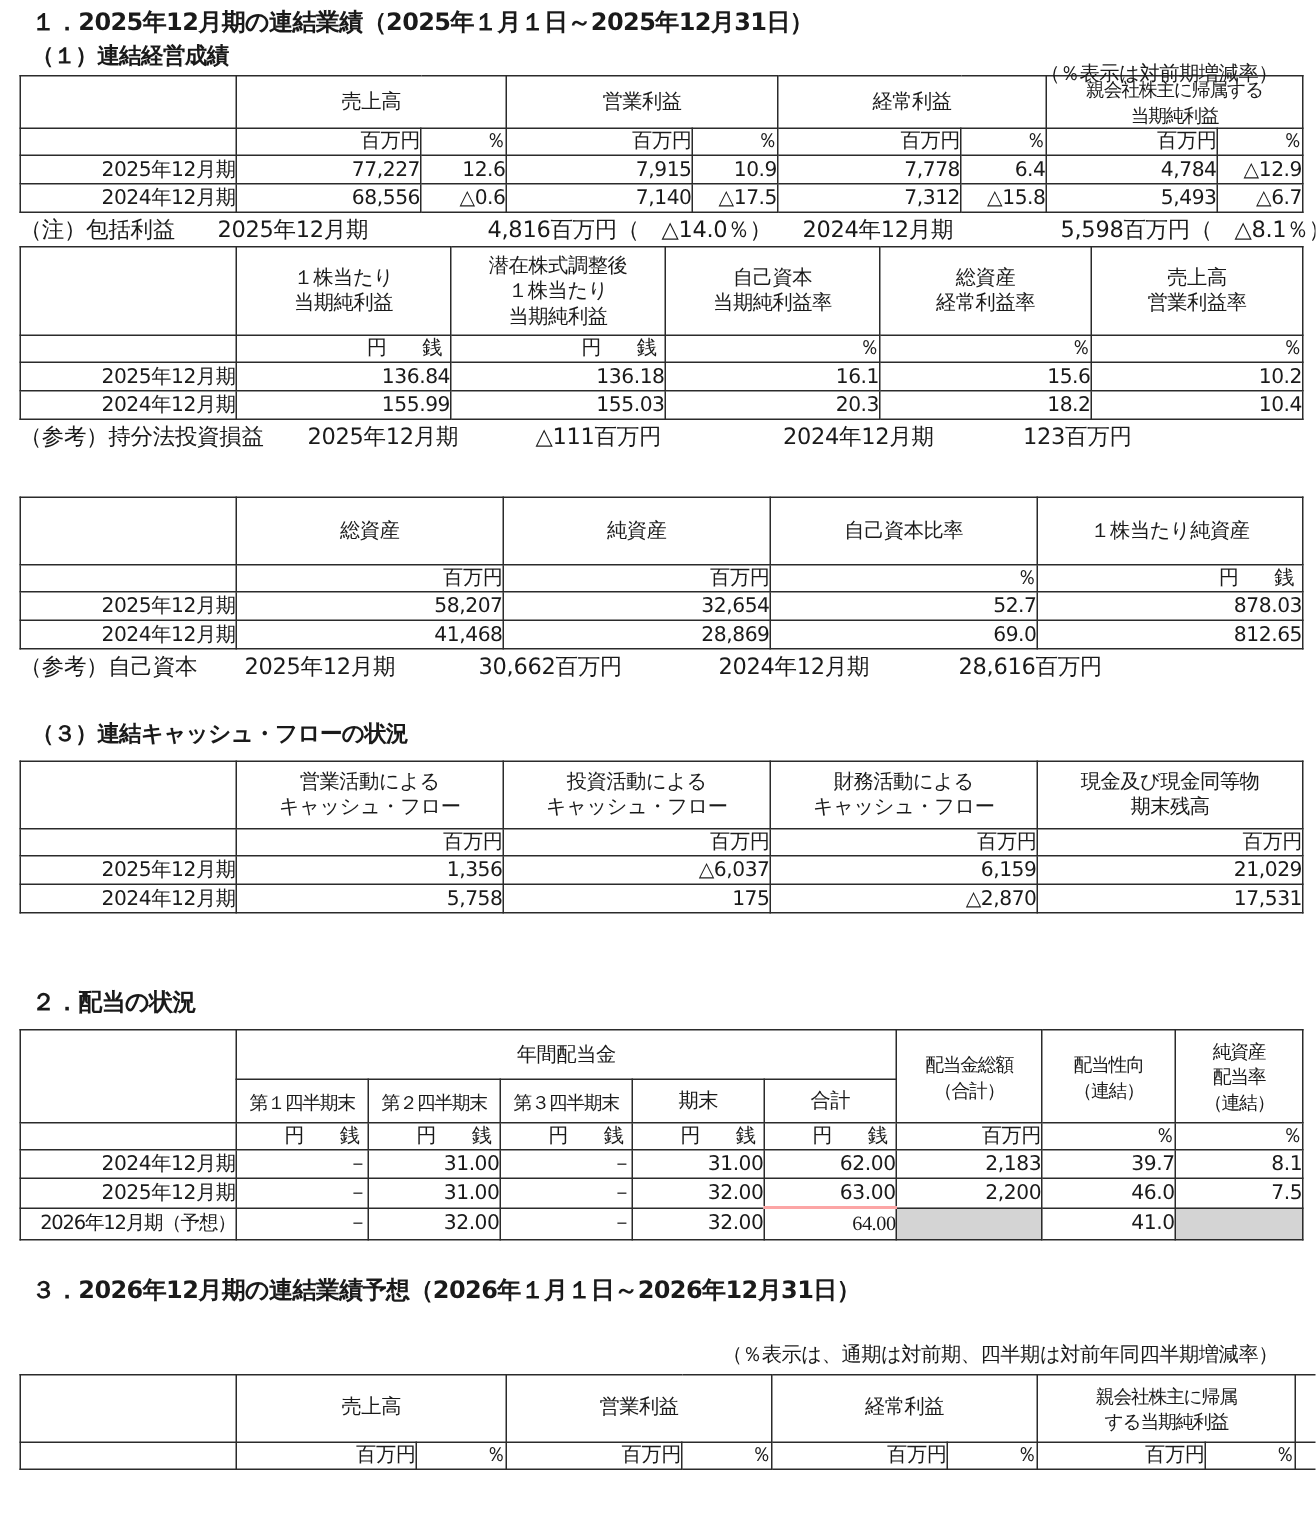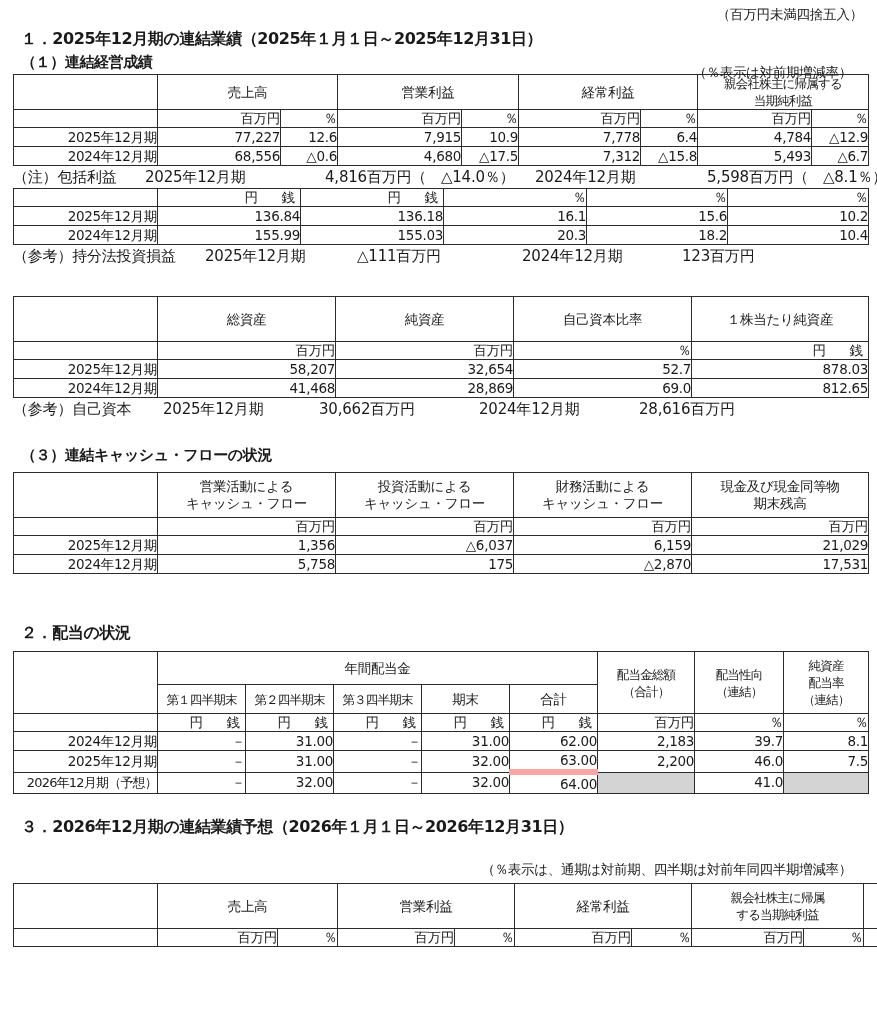--- a/index.html
+++ b/index.html
@@ -138,21 +138,20 @@
   td.shaded { background: #d4d4d4; }
   .gap18 { height: 18px; }
   .gap24 { height: 24px; }
   .gap30 { height: 30px; }
 </style>
 </head>
 <body>
 
 <div class="page">
 
-  <div class="topnote">（百万円未満四捨五入）</div>
 
   <div class="sec-title">１．2025年12月期の連結業績（2025年１月１日～2025年12月31日）</div>
 
   <div class="row-line" style="height:23px;">
     <div class="sub-title" style="display:inline-block;">（１）連結経営成績</div>
     <div class="rightnote" style="top:13px;">（％表示は対前期増減率）</div>
   </div>
 
   <table class="fin">
     <colgroup>
@@ -193,21 +192,21 @@
       <td class="val">10.9</td>
       <td class="val">7,778</td>
       <td class="val">6.4</td>
       <td class="val">4,784</td>
       <td class="val">△12.9</td>
     </tr>
     <tr>
       <td class="lbl last">2024年12月期</td>
       <td class="val last">68,556</td>
       <td class="val last">△0.6</td>
-      <td class="val last">4,680</td>
+      <td class="val last">7,140</td>
       <td class="val last">△17.5</td>
       <td class="val last">7,312</td>
       <td class="val last">△15.8</td>
       <td class="val last">5,493</td>
       <td class="val last">△6.7</td>
     </tr>
   </tbody>
     </table>
 
   <div class="note-line">
@@ -217,20 +216,28 @@
   <table class="fin">
     <colgroup>
       <col style="width:144px">
         <col style="width:143px">
         <col style="width:143px">
       <col style="width:143px">
         <col style="width:141px">
         <col style="width:141px">
     </colgroup>
     <tbody>
+        <tr>
+      <th class="hd"></th>
+      <th class="hd" style="height:58px">１株当たり<br>当期純利益</th>
+      <th class="hd">潜在株式調整後<br>１株当たり<br>当期純利益</th>
+      <th class="hd">自己資本<br>当期純利益率</th>
+      <th class="hd">総資産<br>経常利益率</th>
+      <th class="hd">売上高<br>営業利益率</th>
+    </tr>
     <tr>
       <td class="lbl blanktop"></td>
       <td class="unit"><span class="yen-sen">円　銭</span></td>
       <td class="unit"><span class="yen-sen">円　銭</span></td>
       <td class="unit">％</td>
       <td class="unit">％</td>
       <td class="unit">％</td>
     </tr>
     <tr>
       <td class="lbl">2025年12月期</td>
@@ -413,21 +420,21 @@
       <td class="val last">2,200</td>
       <td class="val last">46.0</td>
       <td class="val last">7.5</td>
     </tr>
     <tr>
       <td class="lbl last" style="border-top:1px solid #2b2b2b; height:20px; font-size:13px; letter-spacing:-0.8px;">2026年12月期（予想）</td>
       <td class="val last" style="border-top:1px solid #2b2b2b; height:20px;">－</td>
       <td class="val last" style="border-top:1px solid #2b2b2b;">32.00</td>
       <td class="val last" style="border-top:1px solid #2b2b2b;">－</td>
       <td class="val last" style="border-top:1px solid #2b2b2b;">32.00</td>
-      <td class="val last" style="border-top:6px solid #fca5a5;">64.00</td>
+      <td class="val last" style="border-top:2px solid #fca5a5;font-family:Liberation Serif, serif;">64.00</td>
       <td class="val last shaded" style="border-top:1px solid #2b2b2b;"></td>
       <td class="val last" style="border-top:1px solid #2b2b2b;">41.0</td>
       <td class="val last shaded" style="border-top:1px solid #2b2b2b;"></td>
     </tr>
   </tbody>
     </table>
 
   <div class="gap18"></div>
 
   <div class="sec-title">３．2026年12月期の連結業績予想（2026年１月１日～2026年12月31日）</div>

